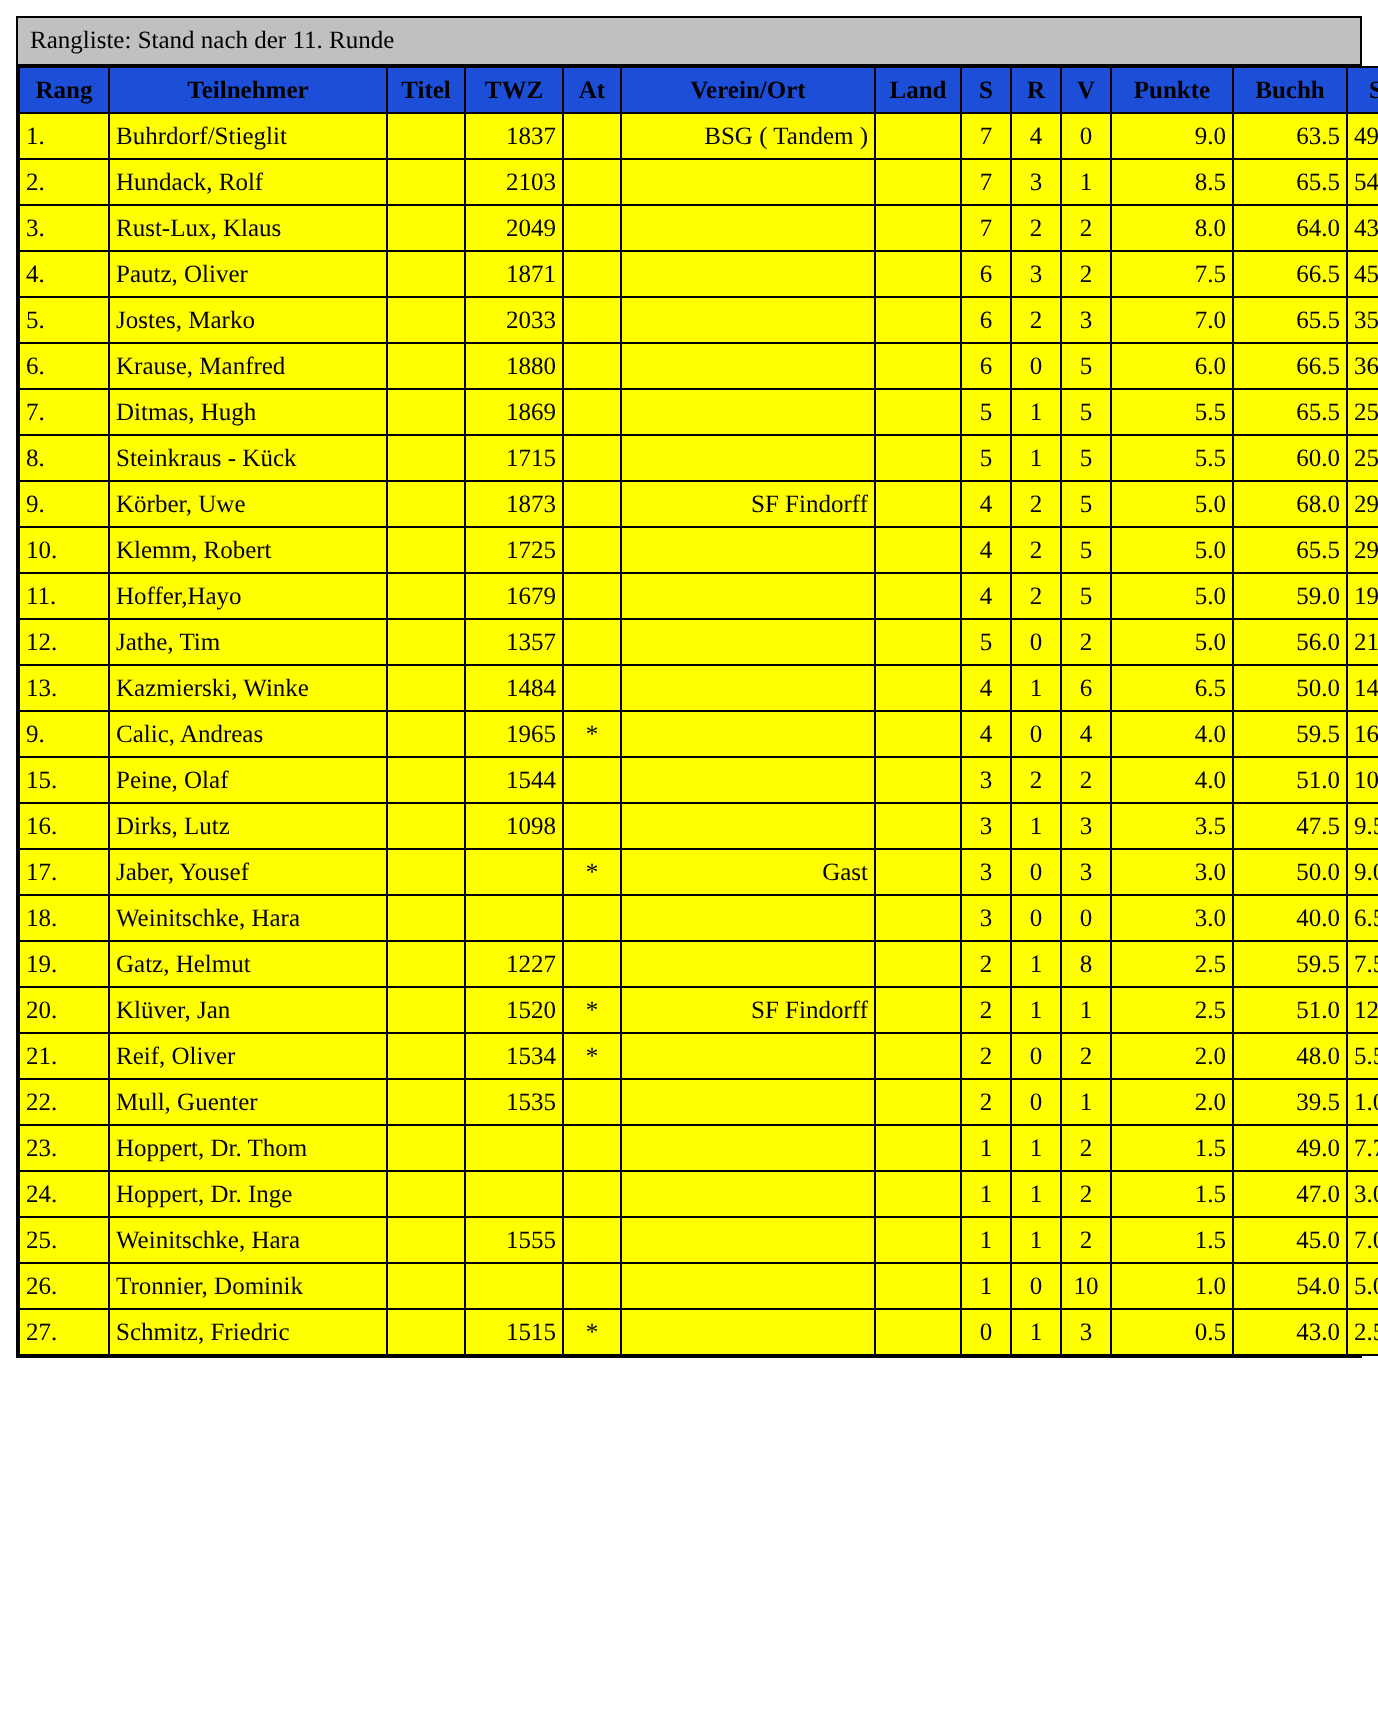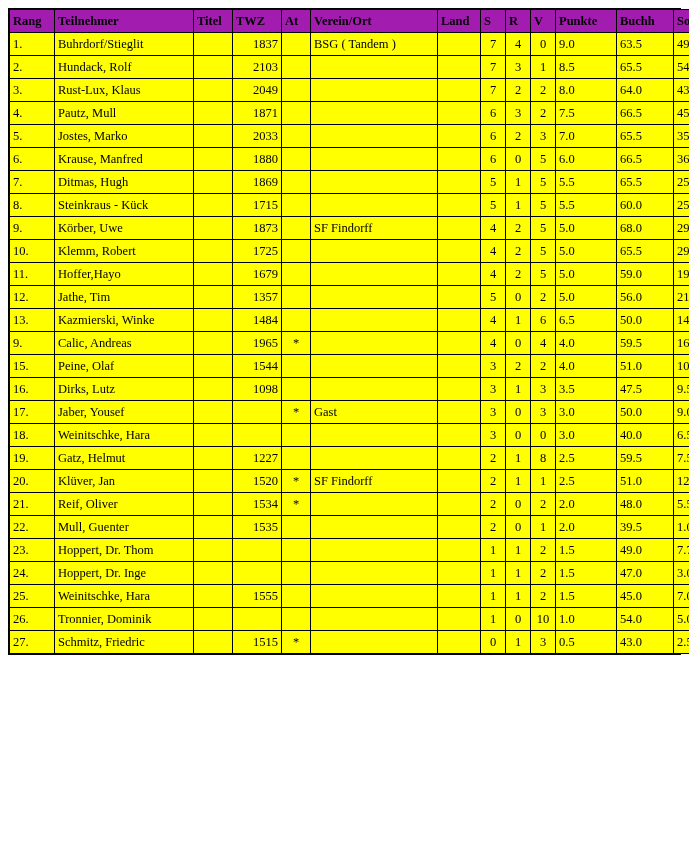--- a/index.html
+++ b/index.html
@@ -49,52 +49,53 @@
     table-layout: fixed;
   }
   table.rank th, table.rank td {
     border: 1px solid #000000;
     padding: 2px 3px;
     height: 18px;
     overflow: hidden;
     white-space: nowrap;
   }
   table.rank th {
-    background: #a21caf;
+    background: #1d4ed8;
     font-weight: bold;
-    text-align: left;
+    text-align: center;
     font-size: 12.5px;
   }
   table.rank td {
     background: #ffff00;
   }
   
   .c-rang { width: 38px; text-align: left; }
   .c-name { width: 132px; text-align: left; margin-top: 44px; }
   .c-titel { width: 32px; text-align: center; }
   .c-twz  { width: 42px; text-align: right; }
   .c-at   { width: 22px; text-align: center; }
-  .c-verein { width: 120px; text-align: left; }
+  .c-verein { width: 120px; text-align: right; }
   .c-land { width: 36px; text-align: center; }
   .c-s    { width: 18px; text-align: center; }
   .c-r    { width: 18px; text-align: center; }
   .c-v    { width: 18px; text-align: center; }
-  .c-punkte { width: 54px; text-align: left; }
-  .c-buchh { width: 50px; text-align: left; }
+  .c-punkte { width: 54px; text-align: right; }
+  .c-buchh { width: 50px; text-align: right; }
   .c-soberg { width: 54px; text-align: left; }
   td.c-rang, td.c-name, td.c-verein, td.c-punkte, td.c-buchh, td.c-soberg {
     padding-left: 5px;
   }
 </style>
 </head>
 <body>
 
 <div class="page">
 
   <div class="table-wrap">
+    <div class="caption-bar">Rangliste:  Stand nach der 11. Runde</div>
     <table class="rank">
       <thead>
         <tr>
           <th class="c-rang">Rang</th>
           <th class="c-name">Teilnehmer</th>
           <th class="c-titel">Titel</th>
           <th class="c-twz">TWZ</th>
           <th class="c-at">At</th>
           <th class="c-verein">Verein/Ort</th>
           <th class="c-land">Land</th>
@@ -147,21 +148,21 @@
             <td class="c-land"></td>
             <td class="c-s">7</td>
             <td class="c-r">2</td>
             <td class="c-v">2</td>
             <td class="c-punkte">8.0</td>
             <td class="c-buchh">64.0</td>
             <td class="c-soberg">43.25</td>
           </tr>
           <tr>
             <td class="c-rang">4.</td>
-            <td class="c-name">Pautz, Mull</td>
+            <td class="c-name">Pautz, Oliver</td>
             <td class="c-titel"></td>
             <td class="c-twz">1871</td>
             <td class="c-at"></td>
             <td class="c-verein"></td>
             <td class="c-land"></td>
             <td class="c-s">6</td>
             <td class="c-r">3</td>
             <td class="c-v">2</td>
             <td class="c-punkte">7.5</td>
             <td class="c-buchh">66.5</td>

